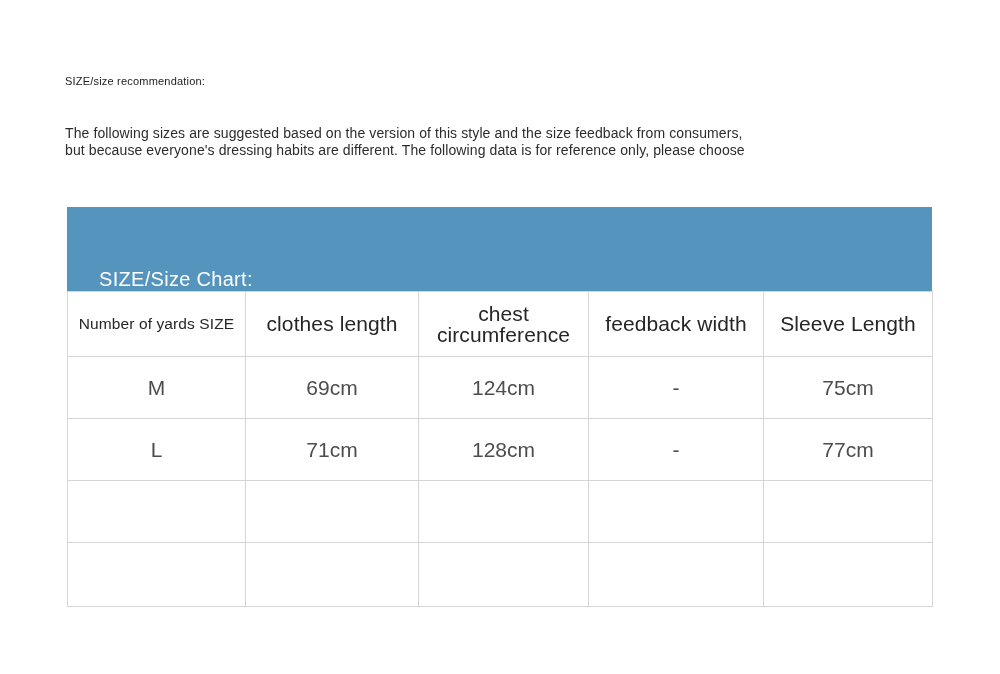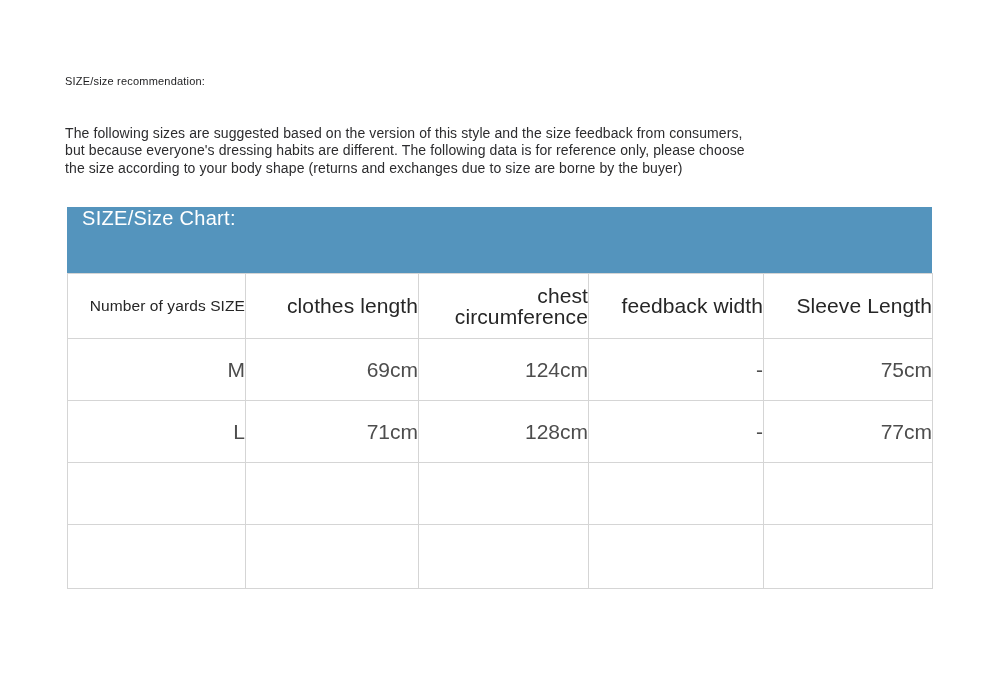--- a/index.html
+++ b/index.html
@@ -27,74 +27,73 @@
     color: #2c2c2e;
     letter-spacing: 0.1px;
   }
   .chart-wrap {
     position: absolute;
     left: 67px;
     top: 207px;
     width: 865px;
   }
   .chart-title-bar {
-    height: 66px;
+    height: 84px;
     background: #5494bd; 
     display: flex;
-    align-items: flex-start;
-    padding-left: 15px;
+    align-items: flex-end;
+    padding-left: 32px;
   }
   .chart-title {
     color: #ffffff;
     font-size: 20px;
     letter-spacing: 0.3px;
   }
   table.size-table {
     width: 865px;
     border-collapse: collapse;
     table-layout: fixed;
     background: #ffffff;
   }
   table.size-table th,
   table.size-table td {
     border: 1px solid #d5d5d5;
-    text-align: right;
+    text-align: center;
     vertical-align: middle;
     font-weight: 400;
     overflow: hidden;
   }
   tr.header-row { height: 65px; }
   tr.header-row th {
     font-size: 21px;
     color: #262626;
     letter-spacing: 0.1px;
   }
   tr.header-row th.th-size { font-size: 15.5px; }
   tr.header-row th.th-chest {
-    text-align: right;
+    text-align: center;
     padding-left: 0;
     line-height: 21px;
   }
   tr.data-row { height: 62px; }
   tr.data-row td {
     font-size: 21px;
     color: #4d4d4d;
   }
   tr.empty-row { height: 62px; }
   tr.empty-row.last { height: 64px; }
 </style>
 </head>
 <body>
 
 <div class="page-title">SIZE/size recommendation:</div>
 
 <div class="description">
   <div>The following sizes are suggested based on the version of this style and the size feedback from consumers,</div>
   <div>but because everyone's dressing habits are different. The following data is for reference only, please choose</div>
-  <div>the size according to your body shape (returns and exchanges due to size are borne by the buyer)</div>
 </div>
 
 <div class="chart-wrap">
   <div class="chart-title-bar" style="background-color: rgb(84, 148, 189);">
     <span class="chart-title">SIZE/Size Chart:</span>
   </div>
 
   <table class="size-table">
     <colgroup>
       <col style="width:178px">

